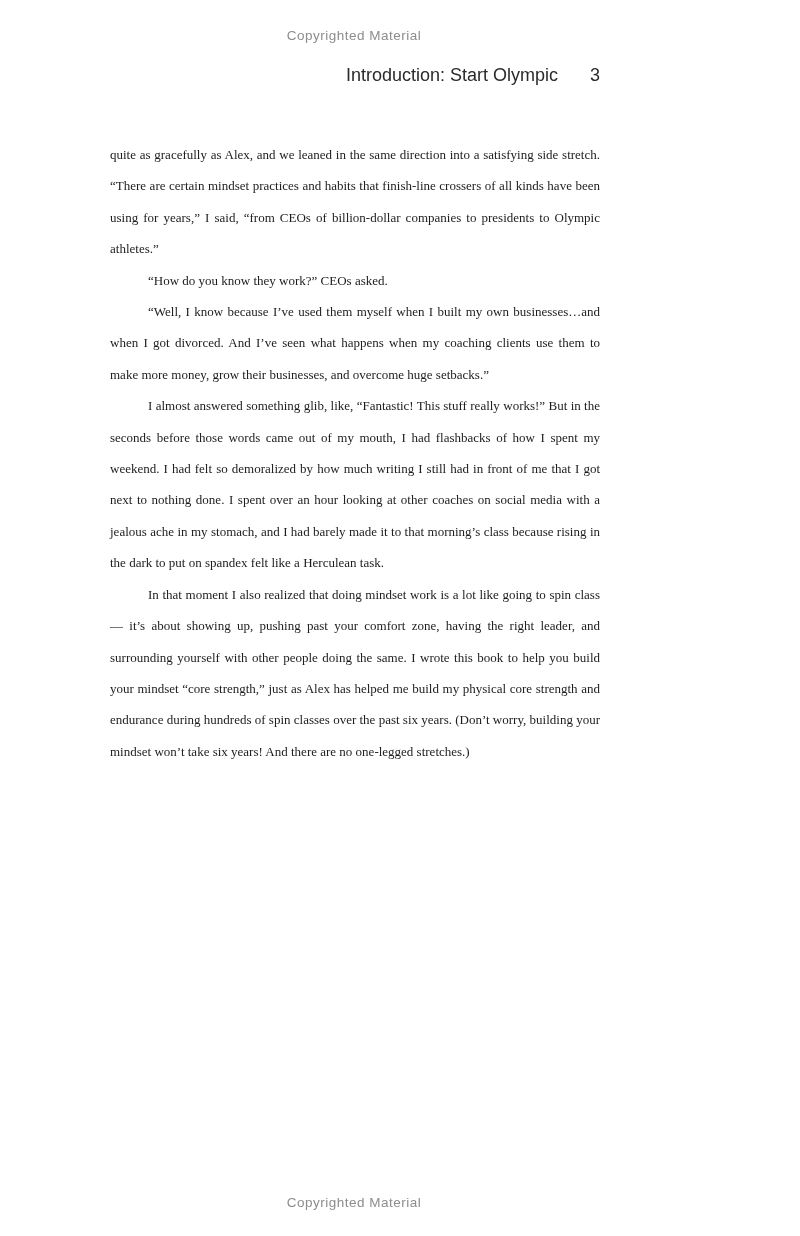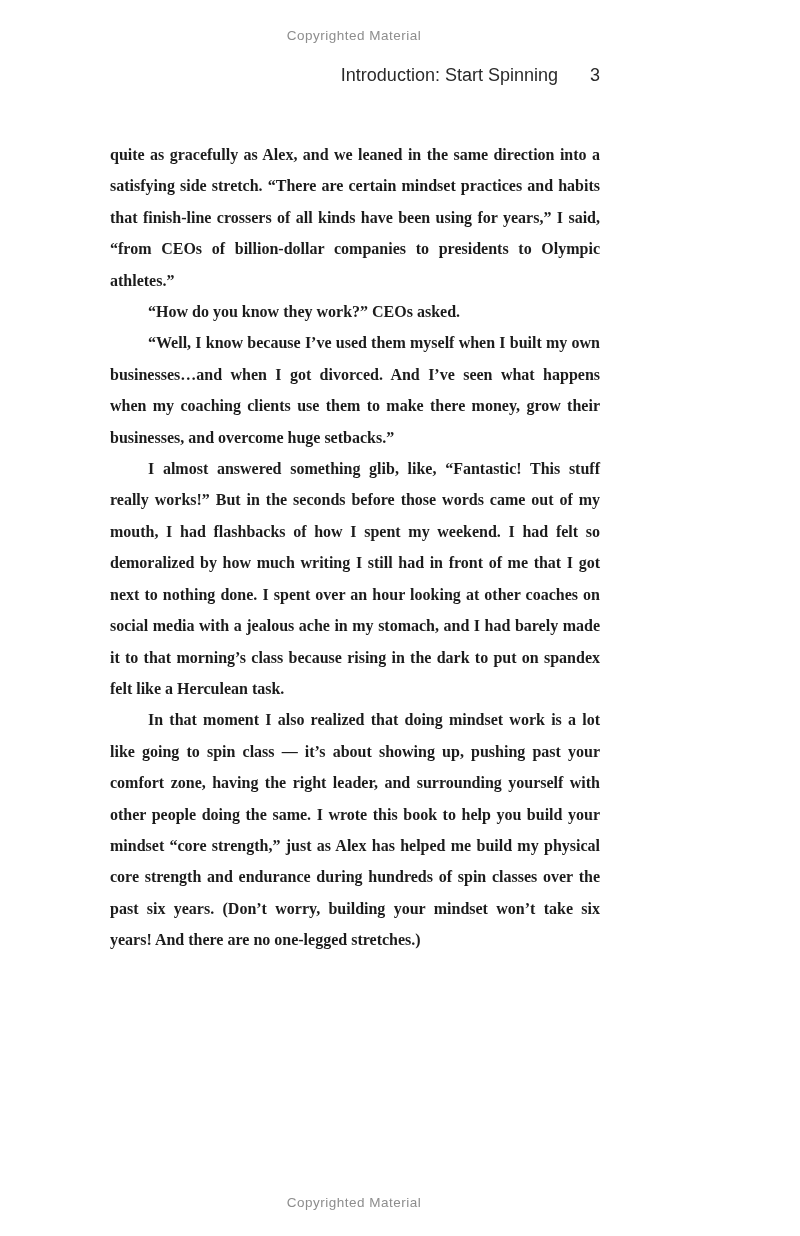--- a/index.html
+++ b/index.html
@@ -40,25 +40,24 @@
   .running-head .pagenum {
     display: inline-block;
     margin-left: 32px;
   }
   .body-text {
     position: absolute;
     top: 139px;
     left: 110px;
     right: 108px;
     font-family: "Liberation Serif", "DejaVu Serif", serif;
-    font-size: 16px;
+    font-size: 13px;
     line-height: 31.4px;
     text-align: justify;
     hyphens: auto;
-    font-weight: bold;
     -webkit-hyphens: auto;
   }
   .body-text p {
     margin: 0;
     padding: 0;
   }
   .body-text p.indent {
     text-indent: 38px;
   }
   .italic {
@@ -66,30 +65,30 @@
   }
 </style>
 </head>
 <body>
 
 <div class="page">
 
   <div class="copyright top">Copyrighted Material</div>
 
   <div class="running-head">
-    <span>Introduction: Start Spinning</span><span class="pagenum">3</span>
+    <span>Introduction: Start Olympic</span><span class="pagenum">3</span>
   </div>
 
   <div class="body-text">
 
     <p>quite as gracefully as Alex, and we leaned in the same direction into a satisfying side stretch. “There are certain mindset practices and habits that finish-line crossers of all kinds have been using for years,” I said, “from CEOs of billion-dollar companies to presidents to Olympic athletes.”</p>
 
     <p class="indent">“How do you know they work?” CEOs asked.</p>
 
-    <p class="indent">“Well, I know because I’ve used them myself when I built my own businesses…and when I got divorced. And I’ve seen what happens when my coaching clients use them to make there money, grow their businesses, and overcome huge setbacks.”</p>
+    <p class="indent">“Well, I know because I’ve used them myself when I built my own businesses…and when I got divorced. And I’ve seen what happens when my coaching clients use them to make more money, grow their businesses, and overcome huge setbacks.”</p>
 
 
     <p class="indent">I almost answered something glib, like, “Fantastic! This stuff really works!” But in the seconds before those words came out of my mouth, I had flashbacks of how I spent my weekend. I had felt so demoralized by how much writing I still had in front of me that I got next to nothing done. I spent over an hour looking at other coaches on social media with a jealous ache in my stomach, and I had barely made it to that morning’s class because rising in the dark to put on spandex felt like a Herculean task.</p>
 
 
     <p class="indent">In that moment I also realized that doing mindset work is a lot like going to spin class — it’s about showing up, pushing past your comfort zone, having the right leader, and surrounding yourself with other people doing the same. I wrote this book to help you build your mindset “core strength,” just as Alex has helped me build my physical core strength and endurance during hundreds of spin classes over the past six years. (Don’t worry, building your mindset won’t take six years! And there are no one-legged stretches.)</p>
 
   </div>
 
   <div class="copyright bottom">Copyrighted Material</div>

